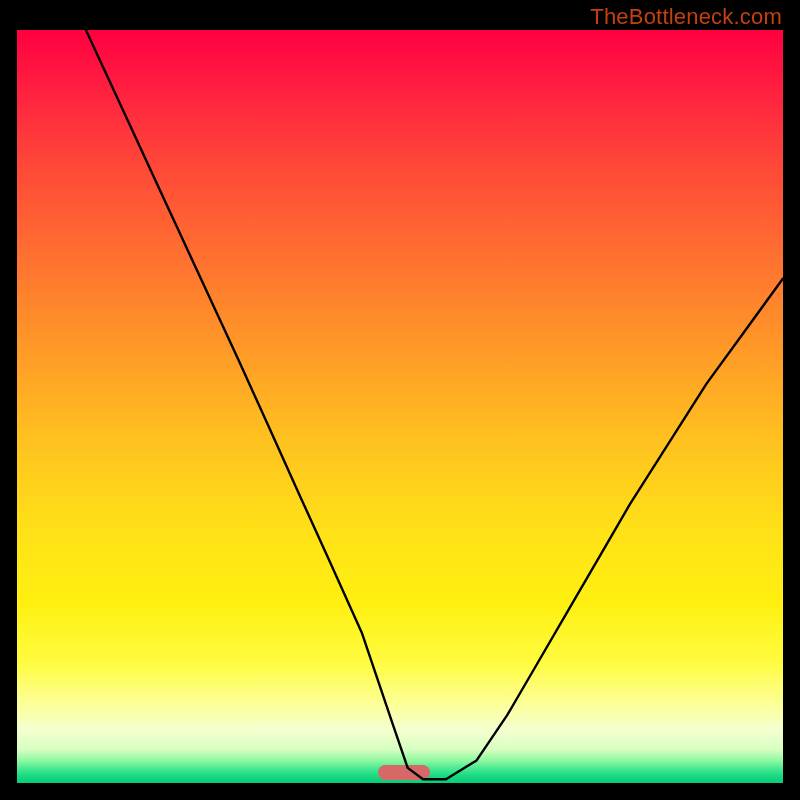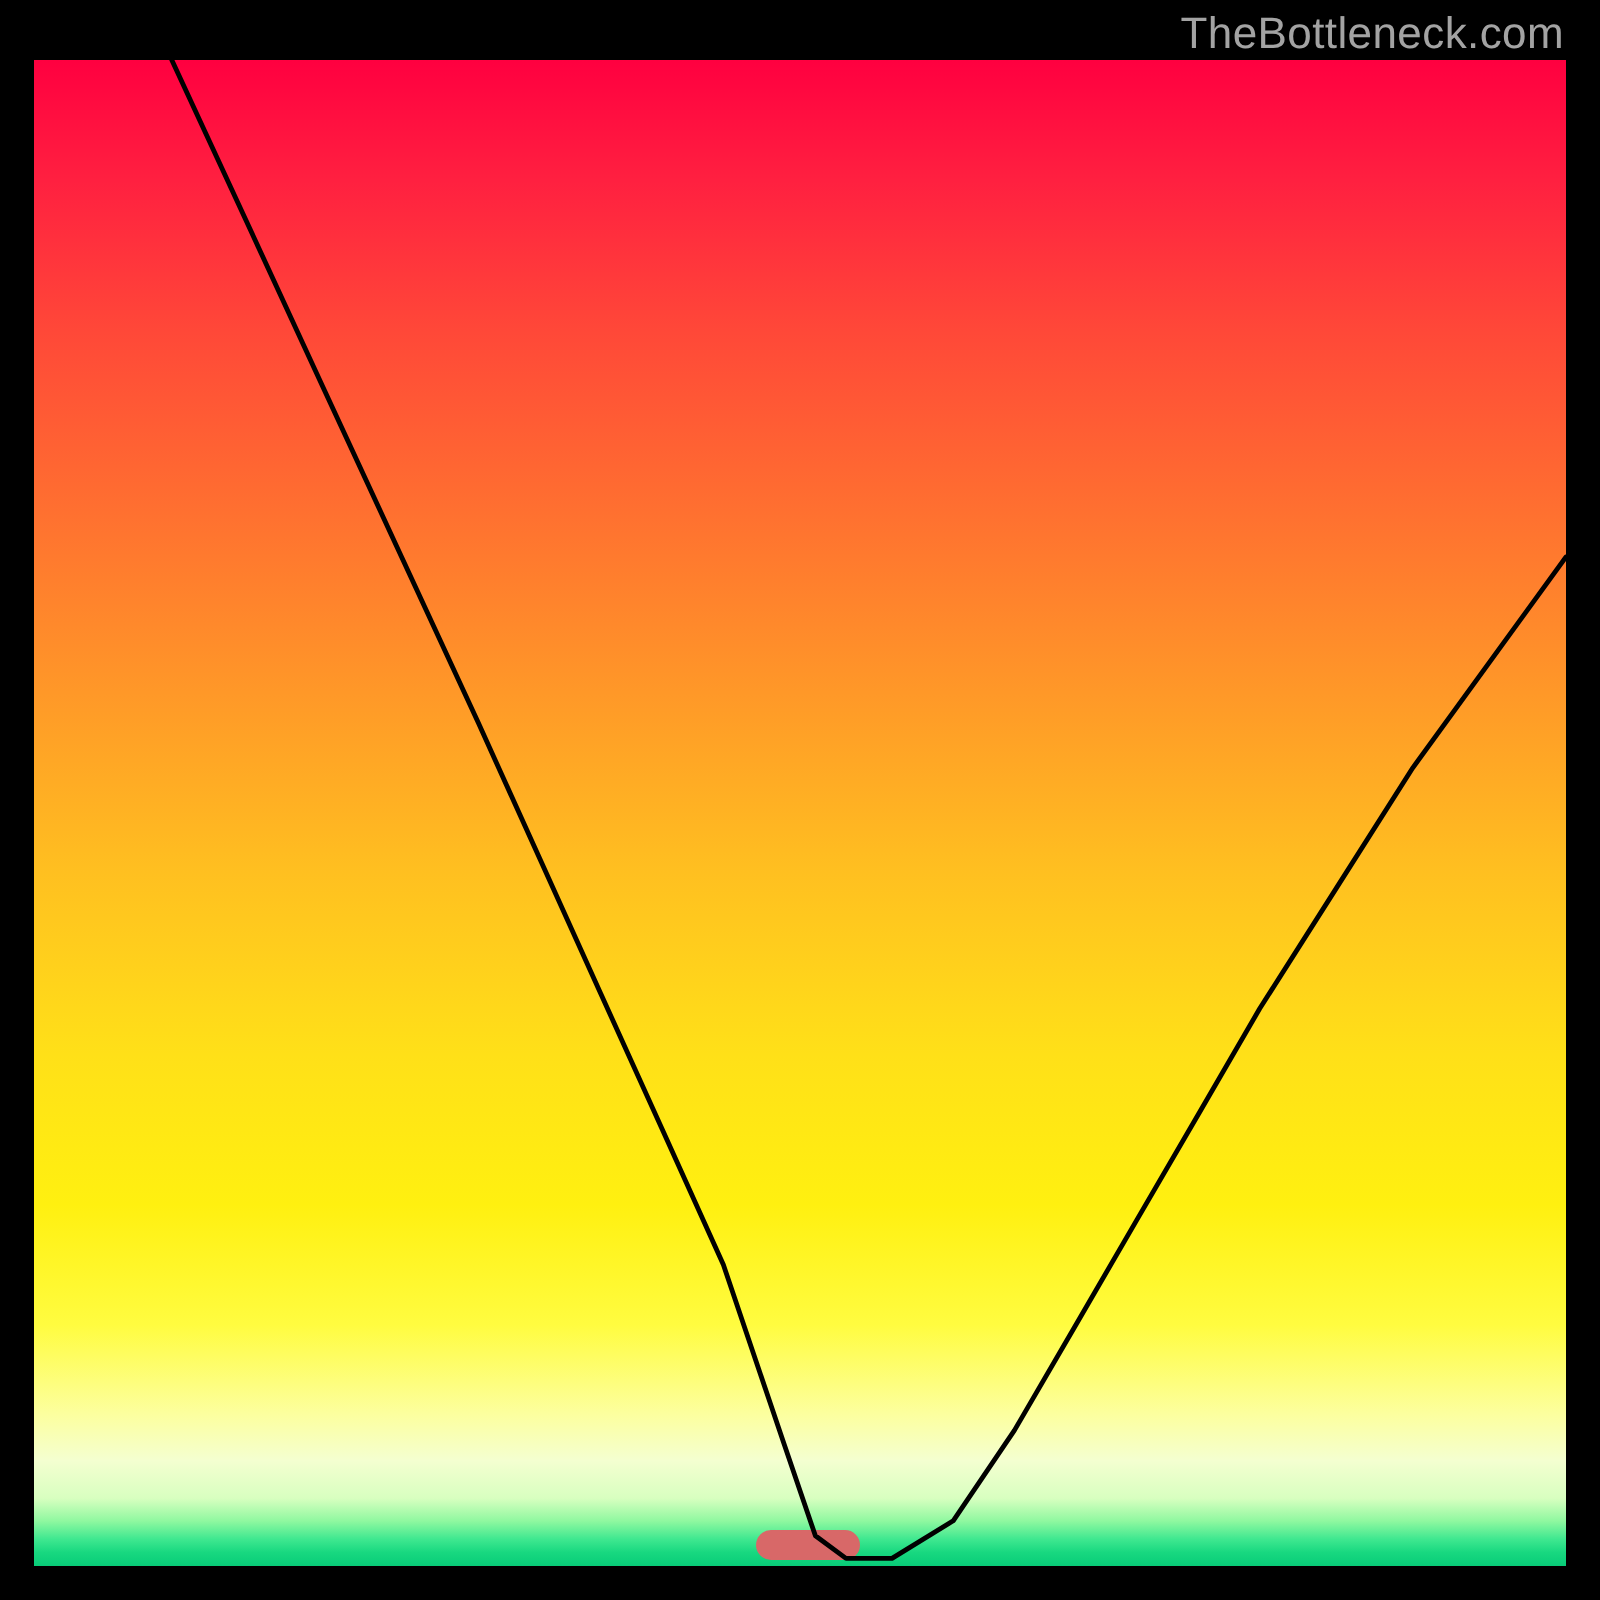--- a/index.html
+++ b/index.html
@@ -62,21 +62,21 @@
     position: absolute;
     left: 0;
     top: 0;
     width: 100%;
     height: 100%;
   }
   .watermark {
     position: absolute;
     top: 4px;
     right: 18px;
-    color: #a3a3a3;
+    color: #c2410c;
     font-size: 22px;
     letter-spacing: 0.2px;
     text-align: right;
     user-select: none;
   }
 </style>
 </head>
 <body>
 
 <div class="frame">

